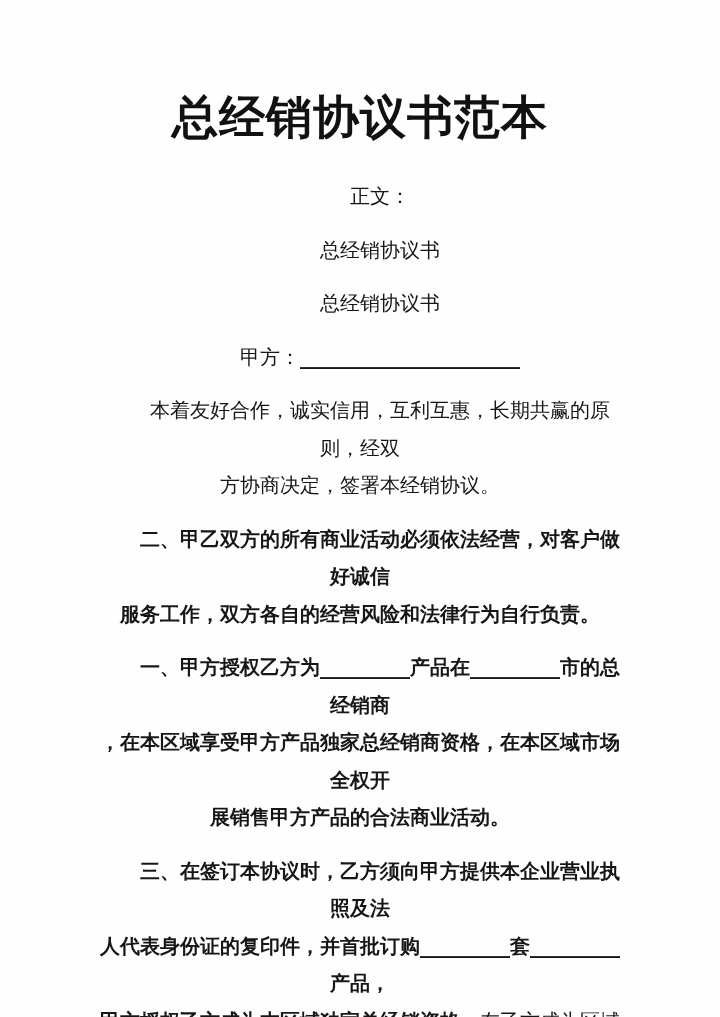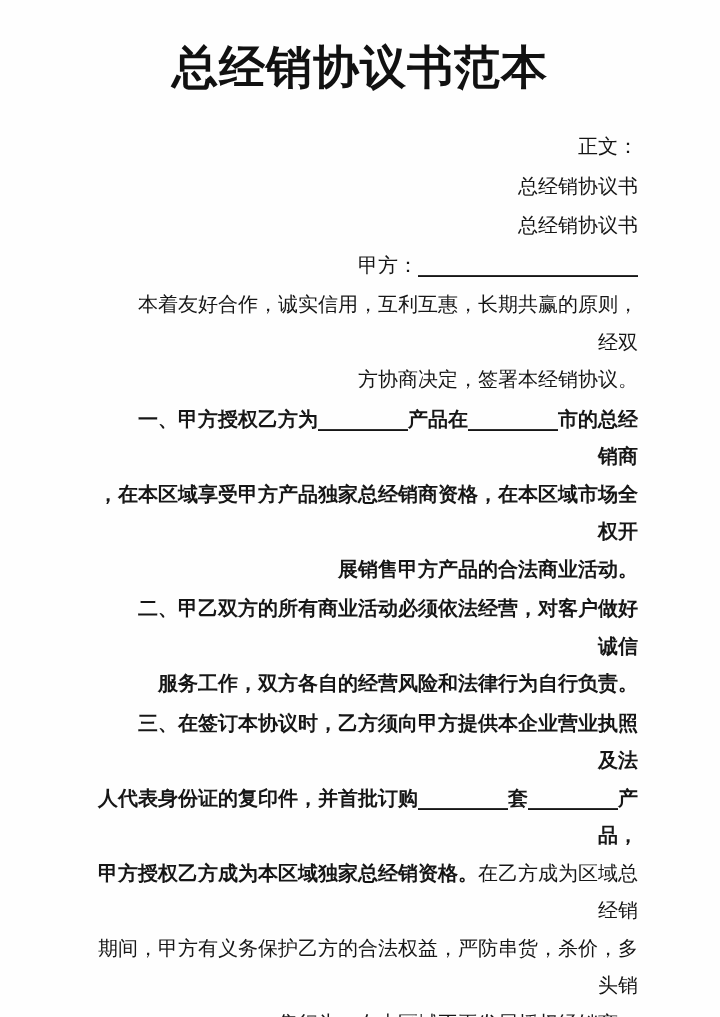--- a/index.html
+++ b/index.html
@@ -11,38 +11,38 @@
     position: relative;
     width: 720px;
     height: 1017px;
     background: #fefefe;
     overflow: hidden;
     font-family: "DejaVu Serif", "Liberation Serif", serif;
     color: #161616;
   }
   .doc-title {
     margin: 0;
-    padding-top: 36px;
+    padding-top: 86px;
     text-align: center;
     font-size: 46px;
     font-weight: 700;
     line-height: 62px;
     letter-spacing: 1px;
     color: #111111;
   }
   .doc-body {
     margin: 30px 80px 0 80px; 
     font-size: 20px;
     line-height: 37.5px;
   }
   .para {
-    margin: 2px;
+    margin: 16px;
     text-indent: 40px;        
     white-space: pre-line;    
-    text-align: right;
+    text-align: center;
   }
   .para .bold {
     font-weight: 700;
   }
   .para .blank-line {
     letter-spacing: 0;
     font-weight: bold;
   }
 </style>
 </head>
@@ -50,24 +50,24 @@
 
 <div class="page">
   <h1 class="doc-title">总经销协议书范本</h1>
   <div class="doc-body">
       <p class="para"><span>正文：</span></p>
       <p class="para"><span>总经销协议书</span></p>
       <p class="para"><span>总经销协议书</span></p>
       <p class="para"><span>甲方：</span><span class="blank-line">______________________</span></p>
       <p class="para"><span>本着友好合作，诚实信用，互利互惠，长期共赢的原则，经双
 方协商决定，签署本经销协议。</span></p>
+      <p class="para"><span class="bold">二、甲乙双方的所有商业活动必须依法经营，对客户做好诚信
+服务工作，双方各自的经营风险和法律行为自行负责。</span></p>
       <p class="para"><span class="bold">一、甲方授权乙方为_________产品在_________市的总经销商
 ，在本区域享受甲方产品独家总经销商资格，在本区域市场全权开
 展销售甲方产品的合法商业活动。</span></p>
-      <p class="para"><span class="bold">二、甲乙双方的所有商业活动必须依法经营，对客户做好诚信
-服务工作，双方各自的经营风险和法律行为自行负责。</span></p>
       <p class="para"><span class="bold">三、在签订本协议时，乙方须向甲方提供本企业营业执照及法
 人代表身份证的复印件，并首批订购_________套_________产品，
 甲方授权乙方成为本区域独家总经销资格。</span><span>在乙方成为区域总经销
 期间，甲方有义务保护乙方的合法权益，严防串货，杀价，多头销
 售行为，在本区域不再发展授权经销商。</span></p>
     </div>
 </div>
 
 </body></html>

